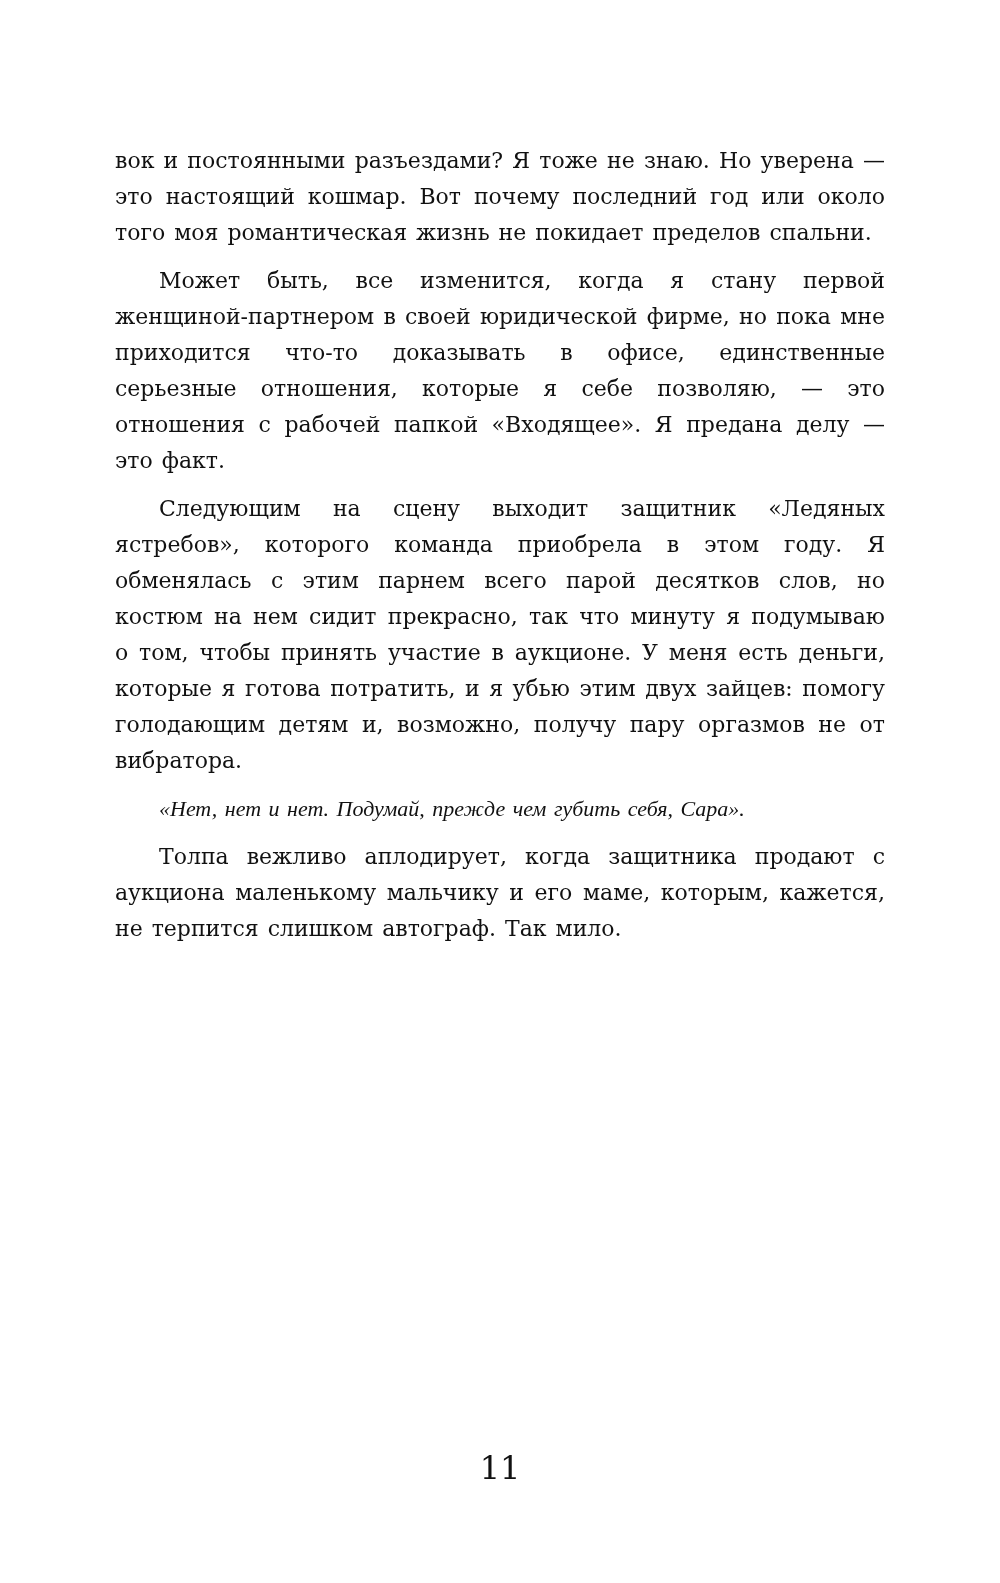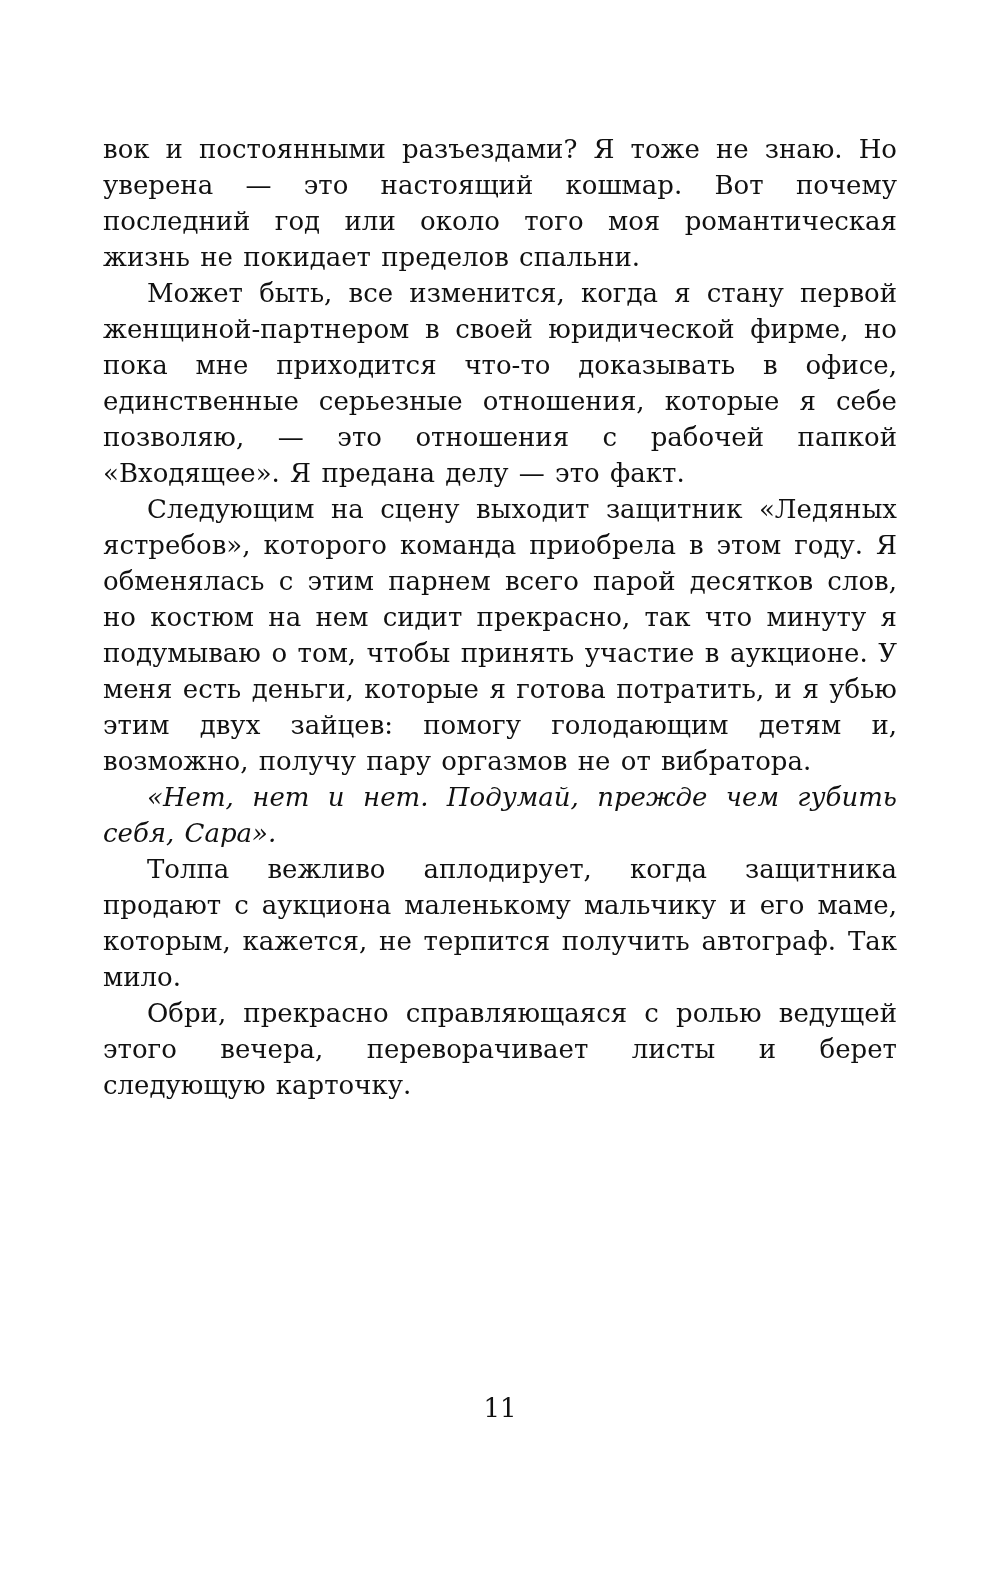--- a/index.html
+++ b/index.html
@@ -23,49 +23,49 @@
     height: 1583px;
     background: #ffffff;
   }
   .text-block {
     position: absolute;
     left: 103px;
     top: 131px;
     width: 794px;
   }
   .text-block p {
-    margin: 0;
+    margin: 12px;
     padding: 0;
     text-align: justify;
-    font-size: 26px;
+    font-size: 22px;
     line-height: 36px;
     word-spacing: 2px;
   }
   .text-block p.indent {
     text-indent: 44px;
   }
   .text-block p.italic {
     font-style: italic;
+    font-family: Liberation Serif, serif;
   }
   .page-number {
     position: absolute;
     left: 103px;
     width: 794px;
-    top: 1392px;
+    top: 1452px;
     text-align: center;
-    font-size: 26px;
+    font-size: 32px;
     line-height: 32px;
   }
 </style>
 </head>
 <body>
 
 <div class="book-page">
   <div class="text-block">
     <p class="no-indent">вок и постоянными разъездами? Я тоже не знаю. Но уверена — это настоящий кошмар. Вот почему последний год или около того моя романтическая жизнь не покидает пределов спальни.</p>
     <p class="indent">Может быть, все изменится, когда я стану первой женщиной-партнером в своей юридической фирме, но пока мне приходится что-то доказывать в офисе, единственные серьезные отношения, которые я себе позволяю, — это отношения с рабочей папкой «Входящее». Я предана делу — это факт.</p>
     <p class="indent">Следующим на сцену выходит защитник «Ледяных ястребов», которого команда приобрела в этом году. Я обменялась с этим парнем всего парой десятков слов, но костюм на нем сидит прекрасно, так что минуту я подумываю о том, чтобы принять участие в аукционе. У меня есть деньги, которые я готова потратить, и я убью этим двух зайцев: помогу голодающим детям и, возможно, получу пару оргазмов не от вибратора.</p>
     <p class="indent italic">«Нет, нет и нет. Подумай, прежде чем губить себя, Сара».</p>
-    <p class="indent">Толпа вежливо аплодирует, когда защитника продают с аукциона маленькому мальчику и его маме, которым, кажется, не терпится получить автограф. Так мило.</p>
-    <p class="indent">Обри, прекрасно справляющаяся с ролью ведущей этого вечера, переворачивает листы и берет следующую карточку.</p>
+    <p class="indent">Толпа вежливо аплодирует, когда защитника продают с аукциона маленькому мальчику и его маме, которым, кажется, не терпится слишком автограф. Так мило.</p>
   </div>
   <div class="page-number">11</div>
 </div>
 
 </body></html>

